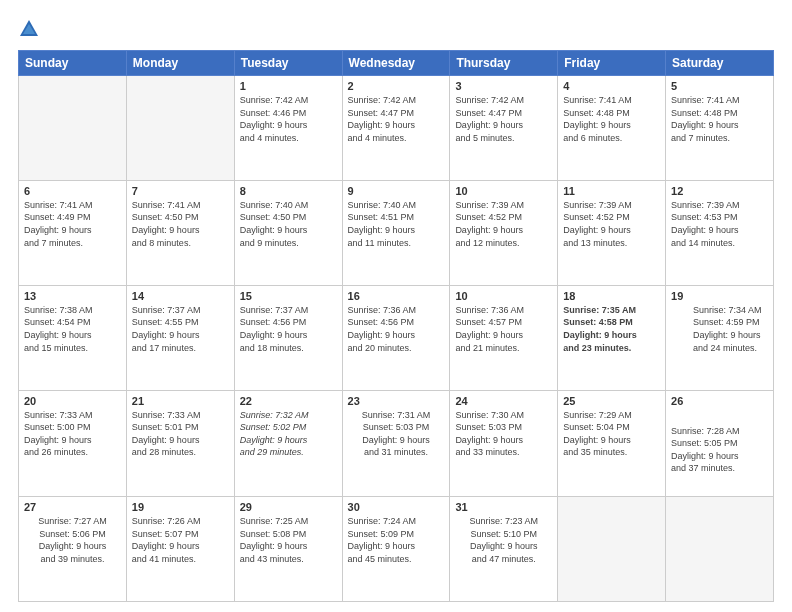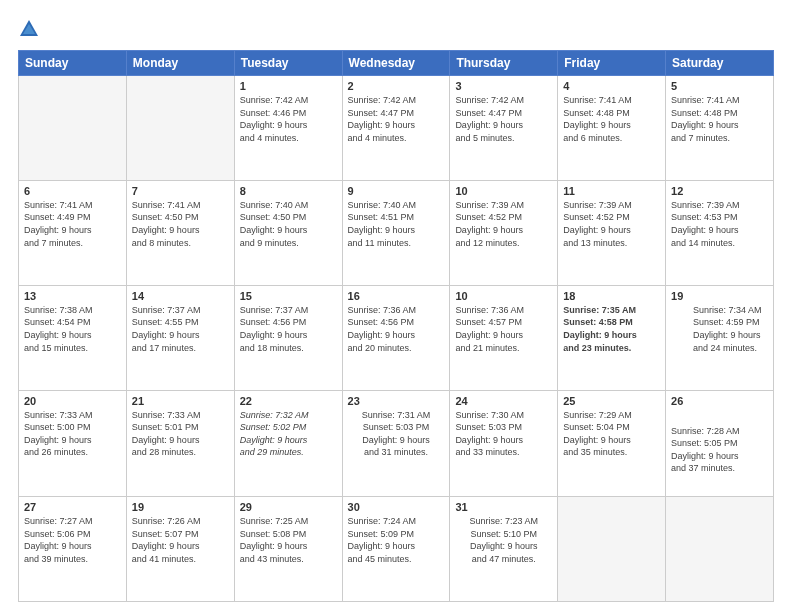--- a/index.html
+++ b/index.html
@@ -323,21 +323,21 @@
             <span class="day-num">26</span>
             <div class="day-info" style="white-space: pre-line; margin-top: 18px;">Sunrise: 7:28 AM
 Sunset: 5:05 PM
 Daylight: 9 hours
 and 37 minutes.</div>
           </td>
         </tr>
         <tr>
           <td>
             <span class="day-num">27</span>
-            <div class="day-info" style="white-space: pre-line;">Sunrise: 7:27 AM
+            <div class="day-info" style="white-space: pre-line; text-align: center;">Sunrise: 7:27 AM
 Sunset: 5:06 PM
 Daylight: 9 hours
 and 39 minutes.</div>
           </td>
           <td>
             <span class="day-num">19</span>
             <div class="day-info" style="white-space: pre-line;">Sunrise: 7:26 AM
 Sunset: 5:07 PM
 Daylight: 9 hours
 and 41 minutes.</div>

